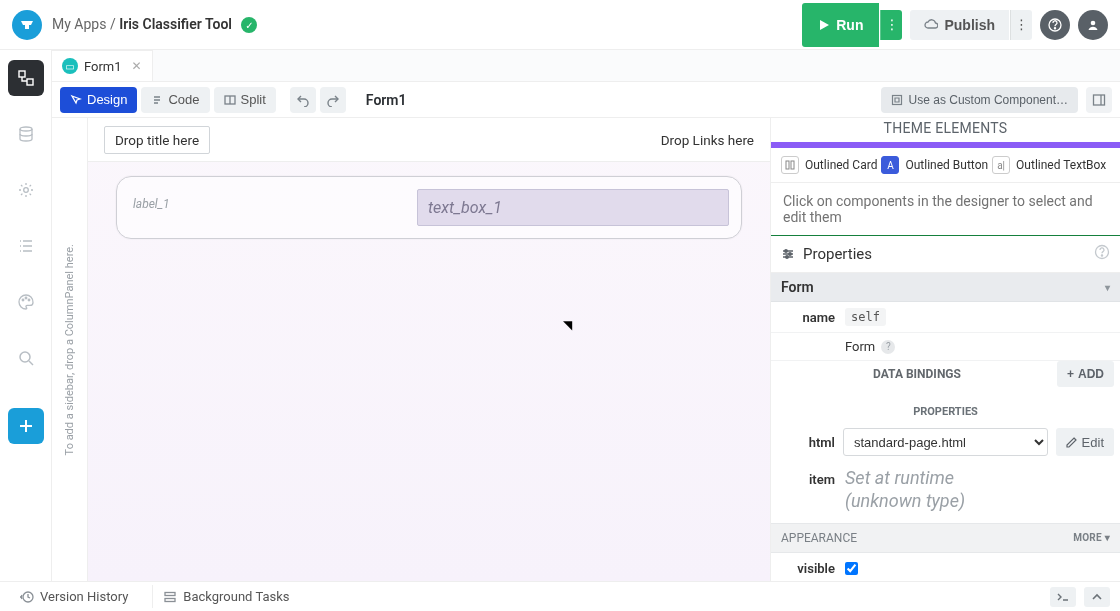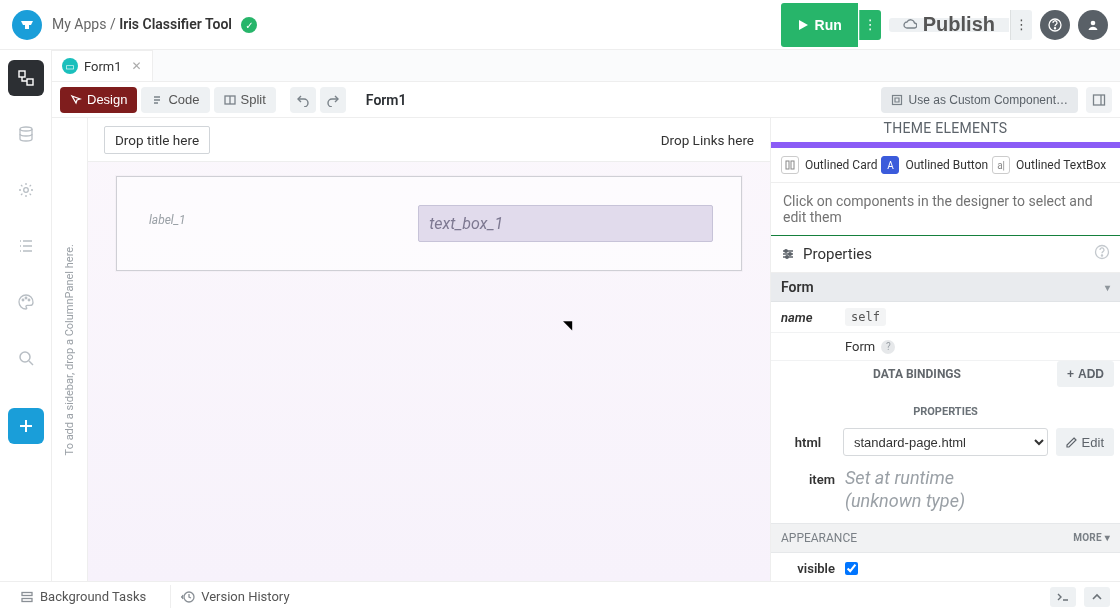--- a/index.html
+++ b/index.html
@@ -46,23 +46,23 @@
     font-size: 14px;
   }
   .btn-run-menu {
     background: #27b56a; color: #fff; border: none;
     height: 30px; width: 22px; border-radius: 0 3px 3px 0;
     display: flex; align-items: center; justify-content: center;
     margin-left: -7px; border-left: 1px solid rgba(255,255,255,0.25);
   }
   .btn-publish {
     background: #eef1f3; color: #555; border: none;
-    height: 14px; padding: 0 14px; border-radius: 3px 0 0 3px;
+    height: 30px; padding: 0 14px; border-radius: 3px 0 0 3px;
     display: flex; align-items: center; gap: 6px; font-weight: 600;
-    font-size: 20px;
+    font-size: 14px;
   }
   .btn-publish-menu {
     background: #eef1f3; color: #555; border: none;
     height: 30px; width: 22px; border-radius: 0 3px 3px 0;
     display: flex; align-items: center; justify-content: center;
     margin-left: -7px; border-left: 1px solid rgba(0,0,0,0.07);
   }
   .icon-circle {
     width: 30px; height: 30px; border-radius: 50%;
     background: #596067; display: flex; align-items: center; justify-content: center;
@@ -106,21 +106,21 @@
     height: 36px; display: flex; align-items: center; padding: 0 8px;
     gap: 6px; border-bottom: 1px solid #eee; background: #fff;
   }
   .seg-group { display: flex; gap: 4px; }
   .seg-btn {
     display: flex; align-items: center; gap: 5px;
     height: 26px; padding: 0 10px;
     border: none; border-radius: 4px;
     background: #eef1f3; color: #555; font-size: 13px;
   }
-  .seg-btn.active { background: #7f1d1d; color: #fff; }
+  .seg-btn.active { background: #1d4ed8; color: #fff; }
   .undo-group { display: flex; gap: 4px; margin-left: 8px; }
   .undo-btn {
     width: 26px; height: 26px; border-radius: 4px;
     background: #eef1f3; display: flex; align-items: center; justify-content: center;
     color: #7a8289;
   }
   .form-crumb { margin-left: 14px; font-weight: 600; color: #2b2f33; font-size: 14px; }
   .toolstrip-right { margin-left: auto; display: flex; gap: 8px; }
   .cc-btn {
     background: #e7eaed; border: none; height: 26px;
@@ -153,23 +153,23 @@
     background: #fff; height: 44px; border-bottom: 1px solid #eee;
     display: flex; align-items: center; padding: 0 16px;
   }
   .drop-title {
     border: 1px solid #d1d5d9; padding: 5px 10px; font-size: 13.5px; color: #333;
     background: #fff; border-radius: 2px;
   }
   .drop-links { margin-left: auto; color: #333; font-size: 13.5px; }
   .card-outline {
     margin: 14px 28px 0 28px;
-    border: 1px solid #cfcfd5; border-radius: 0;
+    border: 1px solid #cfcfd5; border-radius: 15px;
     background: rgba(255,255,255,0.55);
-    padding: 28px;
+    padding: 12px;
     box-shadow: 0 0 0 1px rgba(0,0,0,0.02);
   }
   .card-row { display: flex; gap: 12px; align-items: stretch; }
   .label-slot { flex: 0 0 46%; padding: 8px 4px; font-style: italic; color: #9aa0a6; font-size: 12px; }
   .textbox-slot {
     flex: 1; background: #e1dbec; border: 1px solid #c7c3d8;
     padding: 8px 10px; font-style: italic; color: #7d7891; font-size: 16px;
     border-radius: 2px;
   }
   .cursor-mark { position: absolute; font-size: 12px; color: #000; }
@@ -204,21 +204,21 @@
   .props-title .help { margin-left: auto; color: #c4c9ce; }
   .component-select {
     background: #e9ebee; padding: 6px 10px; font-size: 14px; font-weight: 600;
     border-bottom: 1px solid #e0e3e6; display: flex; align-items: center;
   }
   .component-select .expand { margin-left: auto; color: #8f969c; font-size: 10px; }
   .prop-row {
     display: flex; align-items: center; padding: 6px 10px; gap: 10px;
     border-bottom: 1px solid #f1f2f3; font-size: 13px;
   }
-  .prop-row .k { min-width: 54px; text-align: left; font-weight: 600; color: #333; font-style: italic; }
+  .prop-row .k { min-width: 54px; text-align: right; font-weight: 600; color: #333; }
   .prop-row .code {
     font-family: ui-monospace, Menlo, monospace; font-size: 12px;
     background: #f3f4f5; padding: 2px 6px; border-radius: 3px; color: #555;
   }
   .prop-row .form-link { color: #333; display: flex; align-items: center; gap: 6px; }
   .prop-row .form-link .q {
     width: 14px; height: 14px; border-radius: 50%; background: #e6e8ea;
     display: flex; align-items: center; justify-content: center; font-size: 10px; color: #9ba1a7;
   }
   .section-h {
@@ -228,21 +228,21 @@
   .bindings-row {
     display: flex; align-items: center; padding: 0 6px 10px;
   }
   .bindings-row .label { flex: 1; text-align: center; font-weight: 700; font-size: 12px; color: #63686d;}
   .add-btn {
     background: #eef1f3; border: none; height: 26px; padding: 0 10px;
     border-radius: 3px; font-size: 12px; font-weight: 700; color: #5d636a;
     display: flex; align-items: center; gap: 4px;
   }
   .html-row { display: flex; align-items: center; padding: 6px 6px 6px 10px; gap: 8px; }
-  .html-row .k { min-width: 54px; text-align: center; font-weight: 600; }
+  .html-row .k { min-width: 54px; text-align: right; font-weight: 600; }
   .html-row select {
     flex: 1; height: 28px; border: 1px solid #d6d9dc; border-radius: 3px;
     padding: 0 6px; font-size: 13px; color: #333; background: #fff;
   }
   .edit-btn {
     background: #eef1f3; border: none; height: 28px; padding: 0 10px;
     border-radius: 3px; display: flex; align-items: center; gap: 5px; color: #5d636a;
     font-size: 13px;
   }
   .item-row { padding: 4px 10px 10px; display: flex; gap: 10px; }
@@ -548,32 +548,32 @@
         
       </div>
 
     </div>
   </div>
 </div>
 
 <div class="bottombar">
   <div class="bb-item">
     <svg width="14" height="14" viewBox="0 0 14 14" fill="none" stroke="#8a9096" stroke-width="1.3">
-        <rect x="2" y="2.5" width="10" height="3"></rect>
-        <rect x="2" y="8.5" width="10" height="3"></rect>
-      </svg>
-    <span>Background Tasks</span>
-  </div>
-  <div class="bb-item">
-    <svg width="14" height="14" viewBox="0 0 14 14" fill="none" stroke="#8a9096" stroke-width="1.3">
         <circle cx="8" cy="7" r="5"></circle>
         <path d="M8 4v3l2 1"></path>
         <path d="M2 7H0M2 5l-1 2 1 2"></path>
       </svg>
     <span>Version History</span>
+  </div>
+  <div class="bb-item">
+    <svg width="14" height="14" viewBox="0 0 14 14" fill="none" stroke="#8a9096" stroke-width="1.3">
+        <rect x="2" y="2.5" width="10" height="3"></rect>
+        <rect x="2" y="8.5" width="10" height="3"></rect>
+      </svg>
+    <span>Background Tasks</span>
   </div>
   <div class="bb-right">
     <div class="bb-icon">
       <svg width="14" height="12" viewBox="0 0 14 12" fill="none" stroke="currentColor" stroke-width="1.4">
           <path d="M2 3l3 3-3 3M7 9h5"></path>
         </svg>
     </div>
     <div class="bb-icon">
       <svg width="12" height="12" viewBox="0 0 12 12" fill="none" stroke="currentColor" stroke-width="1.6">
           <path d="M2 8l4-4 4 4"></path>

